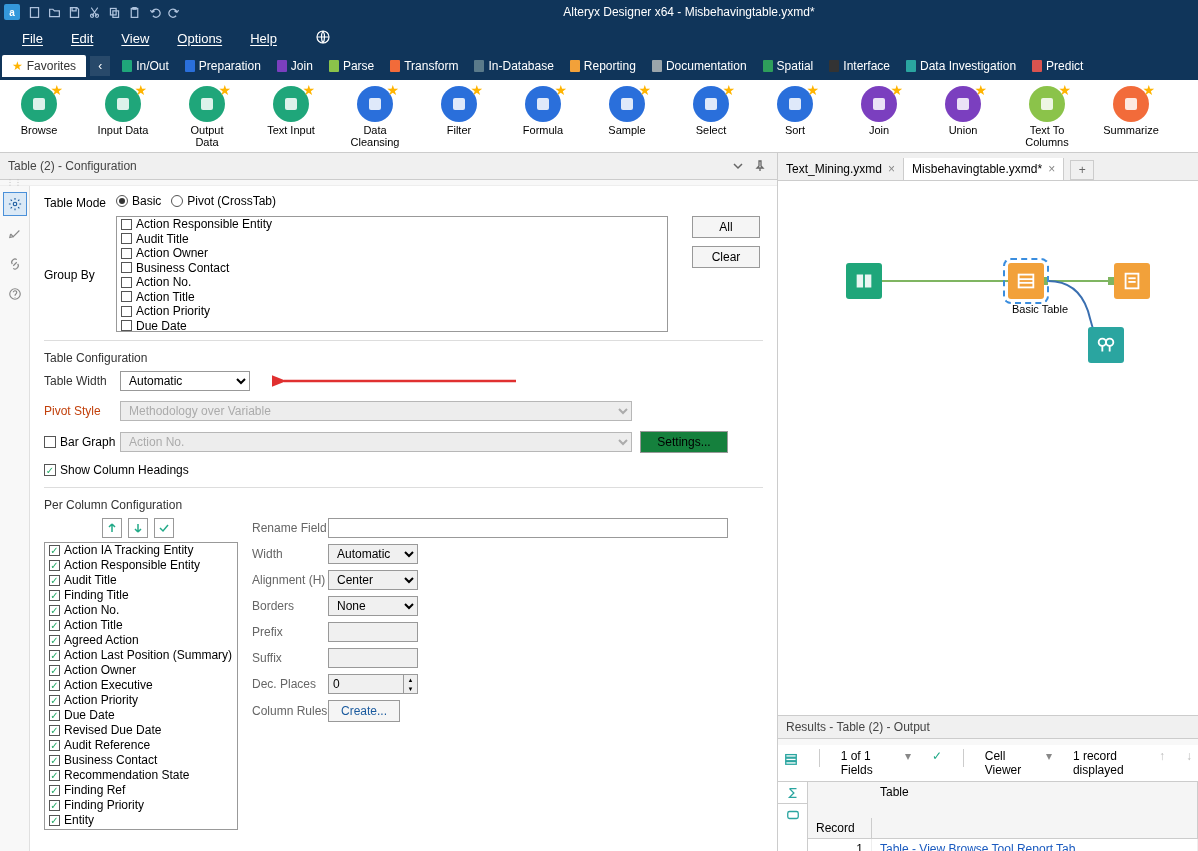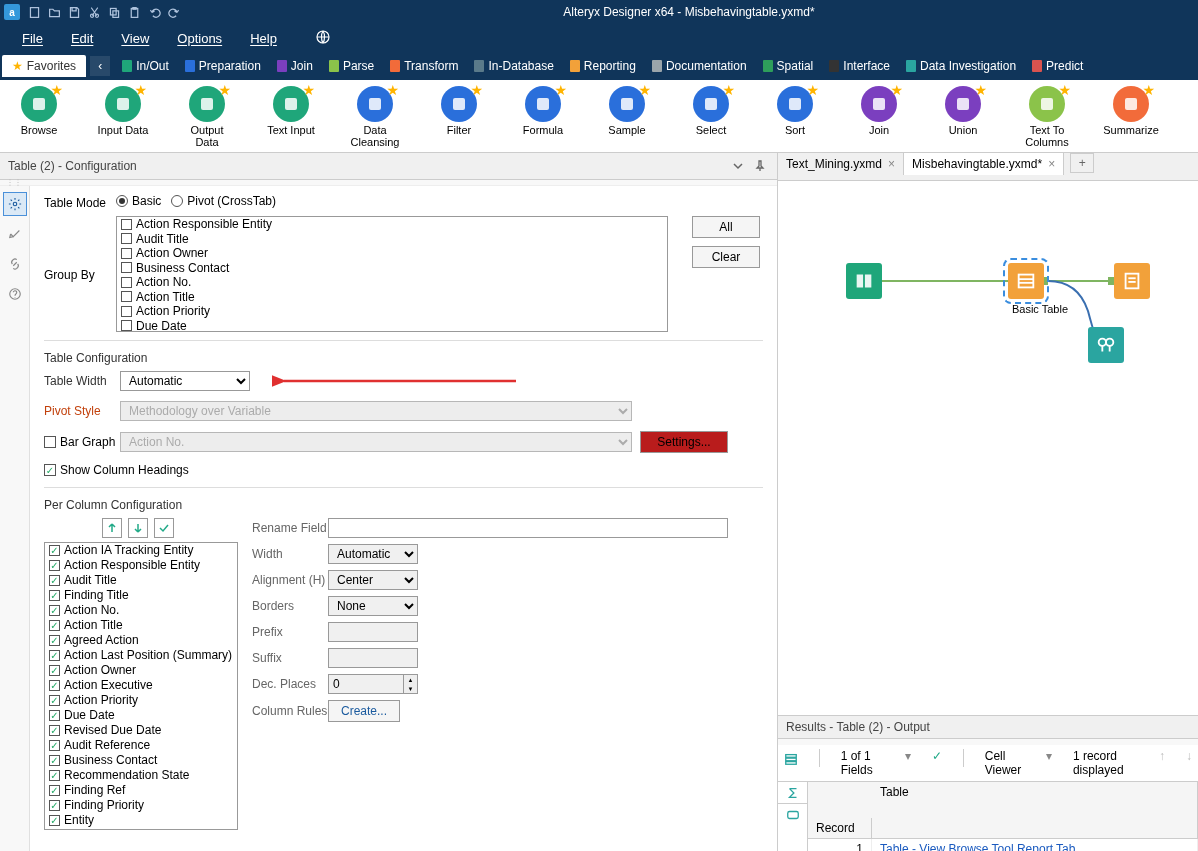--- a/index.html
+++ b/index.html
@@ -54,42 +54,42 @@
 .cfgrow { display: flex; align-items: center; margin-bottom: 10px; }
 .cfgrow .clbl { width: 76px; color: #333; }
 .cfgrow .clbl.disabled { color: #c2410c; }
 .sel { border: 1px solid #999; background: #fff; height: 20px; font-size: 12px; padding: 0 4px; }
 .sel.small { width: 130px; }
 .sel.wide { width: 512px; }
 .sel.disabled { background: #e6e6e6; color: #888; }
 .chkrow { display: flex; align-items: center; gap: 4px; margin-bottom: 10px; }
 .chk { width: 12px; height: 12px; border: 1px solid #555; display: inline-flex; align-items: center; justify-content: center; }
 .chk.checked::after { content: "✓"; font-size: 10px; color: #2a6; }
-.settingsbtn { border: 1px solid #999; background: #b91c1c; width: 88px; height: 22px; font-size: 12px; margin-left: 8px; cursor: pointer; }
+.settingsbtn { border: 1px solid #999; background: #15803d; width: 88px; height: 22px; font-size: 12px; margin-left: 8px; cursor: pointer; }
 
 .pccols { display: flex; gap: 14px; }
 .pcleft { width: 194px; }
 .pcright { flex: 1; }
 .arrowbtns { display: flex; gap: 6px; margin-bottom: 4px; margin-left: 58px; }
 .abtn { width: 20px; height: 20px; border: 1px solid #999; background: #fff; display: flex; align-items: center; justify-content: center; cursor: pointer; }
 .collist { border: 1px solid #999; height: 288px; overflow-y: auto; background: #fff; }
 .collist .li { padding: 0 4px; display: flex; align-items: center; gap: 4px; line-height: 15px; font-size: 12px; }
 .prow { display: flex; align-items: center; margin-bottom: 6px; }
 .prow .plbl { width: 76px; color: #666; font-size: 12px; }
 .prow input, .prow select { border: 1px solid #999; height: 20px; background: #f0f0f0; font-size: 12px; padding: 0 4px; }
 .prow input.txt { width: 400px; background: #fff; }
 .prow select.psel { width: 90px; }
 .prow input.num { width: 76px; }
 .spinner { width: 14px; height: 20px; border: 1px solid #999; border-left: none; display: flex; flex-direction: column; }
 .spinner div { flex: 1; display: flex; align-items: center; justify-content: center; font-size: 6px; background: #eee; }
 .createbtn { border: 1px solid #999; background: #f5f5f5; width: 72px; height: 22px; font-size: 12px; cursor: pointer; color: #1a5a9e; }
 
 .annotation-arrow { position: absolute; left: 272px; top: 372px; z-index: 20; pointer-events: none; }
 
-.canvastabs { display: flex; align-items: flex-start; background: #f0f0f0; border-bottom: 1px solid #ccc; height: 28px; }
+.canvastabs { display: flex; align-items: flex-end; background: #f0f0f0; border-bottom: 1px solid #ccc; height: 28px; }
 .ctab { padding: 4px 8px; display: flex; align-items: center; gap: 6px; border-right: 1px solid #ccc; cursor: pointer; font-size: 12px; }
 .ctab.active { background: #fff; }
 .ctab .x { color: #888; cursor: pointer; }
 .addtab { width: 24px; height: 20px; border: 1px solid #ccc; margin-left: 6px; display: flex; align-items: center; justify-content: center; cursor: pointer; color: #666; }
 .canvas { flex: 1; background: #fff; position: relative; }
 .node { position: absolute; width: 36px; height: 36px; border-radius: 3px; display: flex; align-items: center; justify-content: center; color: #fff; }
 .node.selected { outline: 2px dashed #3a8dde; outline-offset: 3px; }
 .nodelabel { position: absolute; font-size: 11px; text-align: center; }
 .wire { position: absolute; }
 

